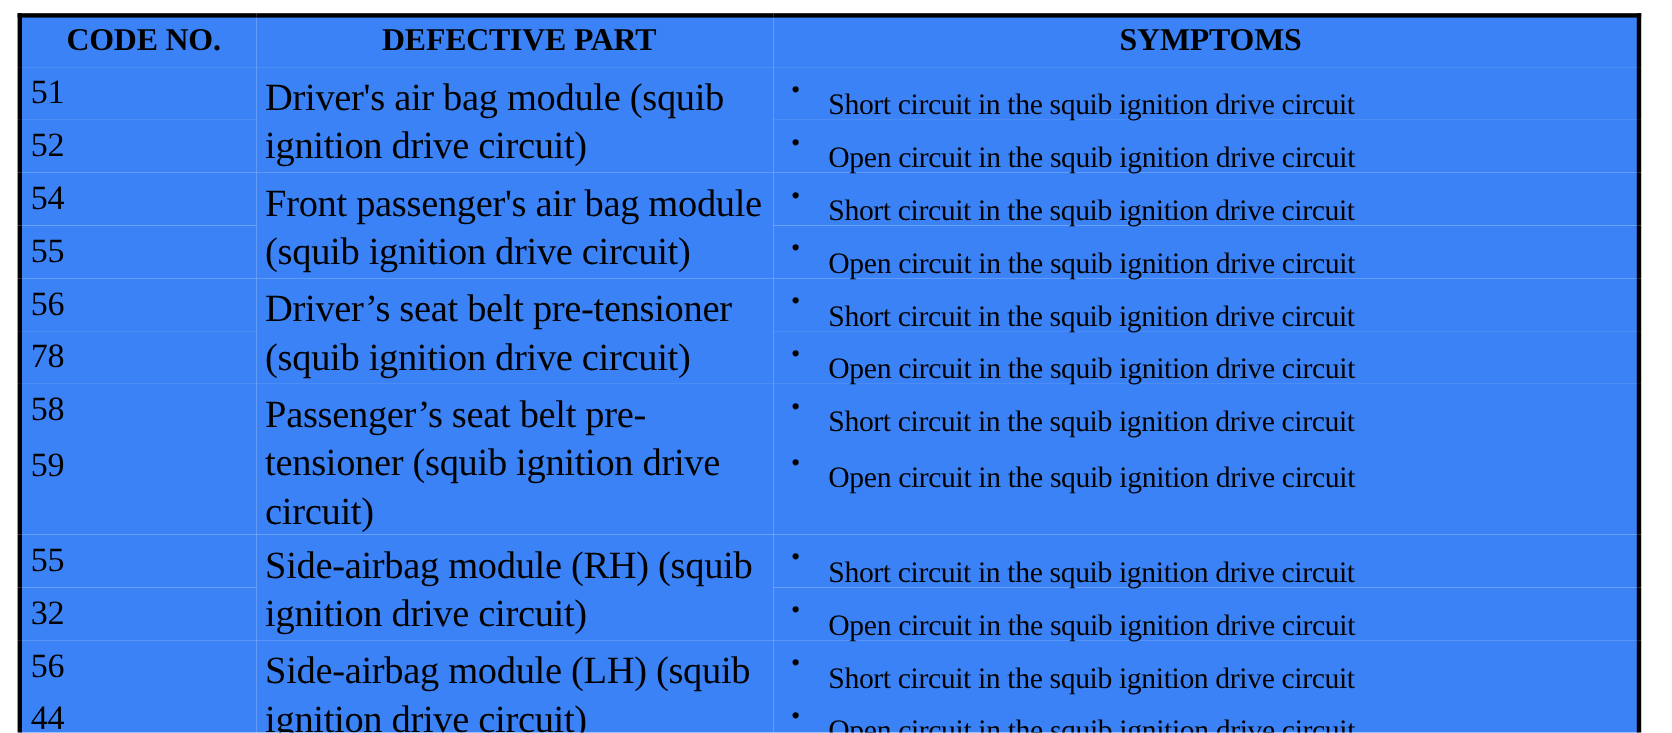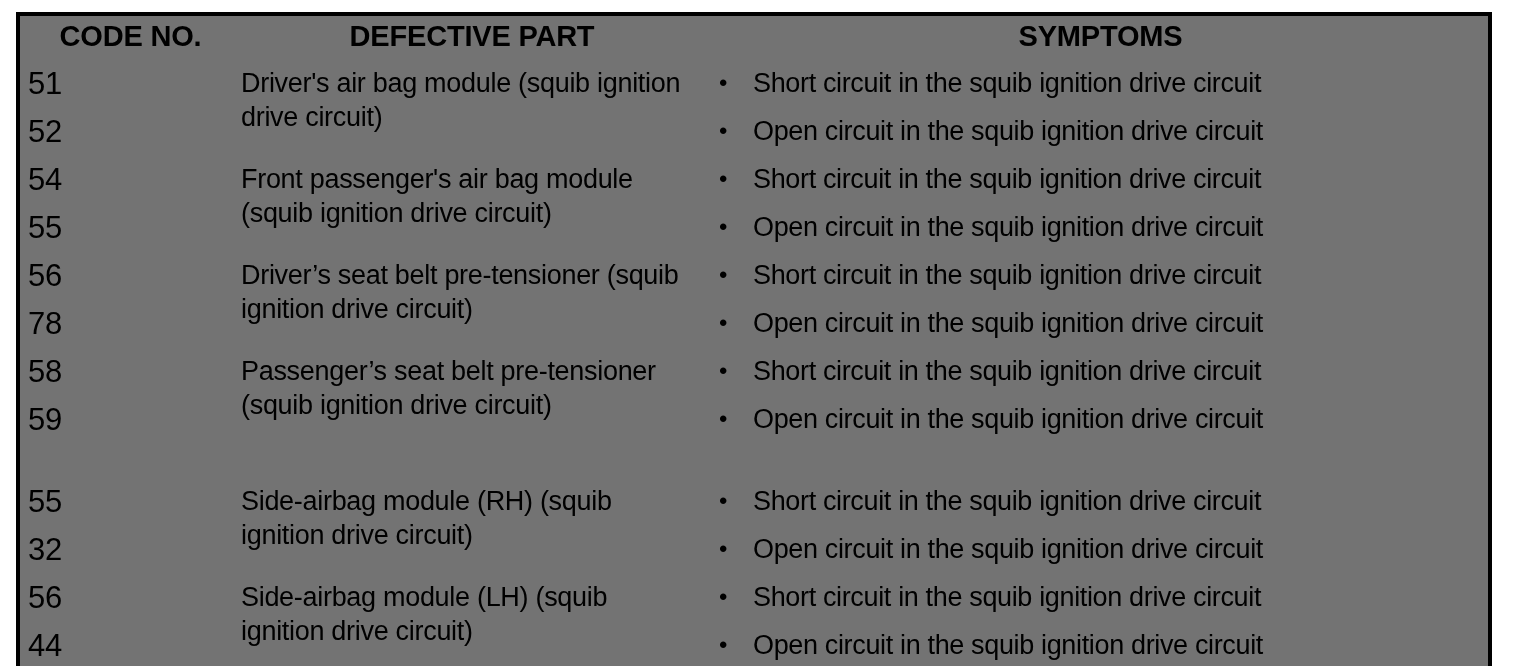--- a/index.html
+++ b/index.html
@@ -33,21 +33,22 @@
 
   
   col.c-code { width: 215px; }
   col.c-part { width: 470px; }
   col.c-symp { width: 787px; }
 
   table.dtc td, table.dtc th {
     vertical-align: top;
     padding: 0;
     border: 0;
-    background: #737373;
+    background: #3b82f6;
+    font-family: Liberation Serif, serif;
   }
 
   
   table.dtc {
     border-left: 4px solid #000;
     border-right: 4px solid #000;
     border-top: 4px solid #000;
     border-bottom: 4px solid #000;
   }
 
@@ -73,21 +74,21 @@
   
   .code {
     font-size: 31px;
     line-height: 1.0;
     letter-spacing: -0.3px;
   }
   .code .pad { padding: 7px 0 0 8px; }
 
   
   .part {
-    font-size: 27px;
+    font-size: 35px;
     line-height: 1.25;
     letter-spacing: -0.3px;
   }
   .part .pad { padding: 6px 10px 0 8px; }
 
   
   .symp {
     font-size: 27px;
     line-height: 1.0;
     letter-spacing: -0.35px;
@@ -101,20 +102,21 @@
   .symp .bullet {
     flex: 0 0 auto;
     width: 34px;
     font-size: 24px;
     line-height: 1.08;
     text-align: left;
     padding-left: 4px;
   }
   .symp .stext {
     flex: 1 1 auto;
+    margin-top: 12px;
   }
 
   
   .h-sym-std { height: 48px; }
 </style>
 </head>
 <body>
 
 <div id="sheet">
 

